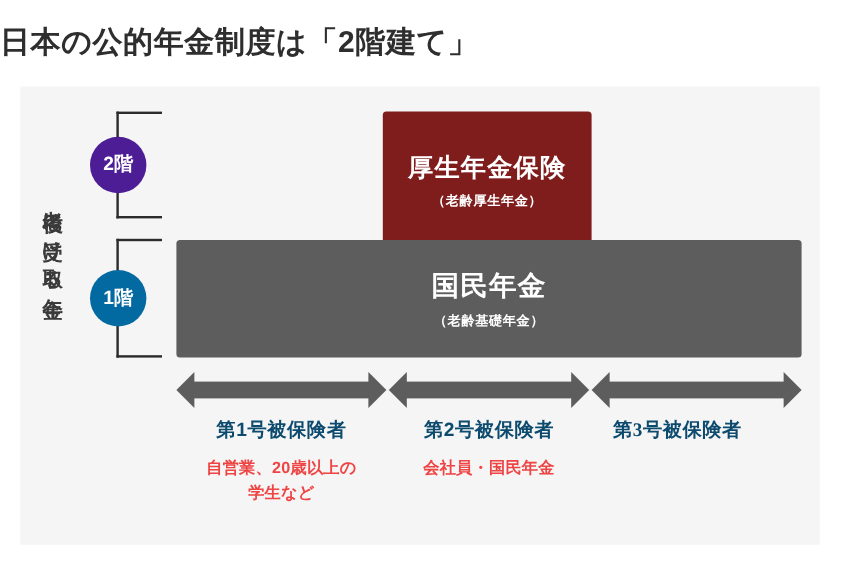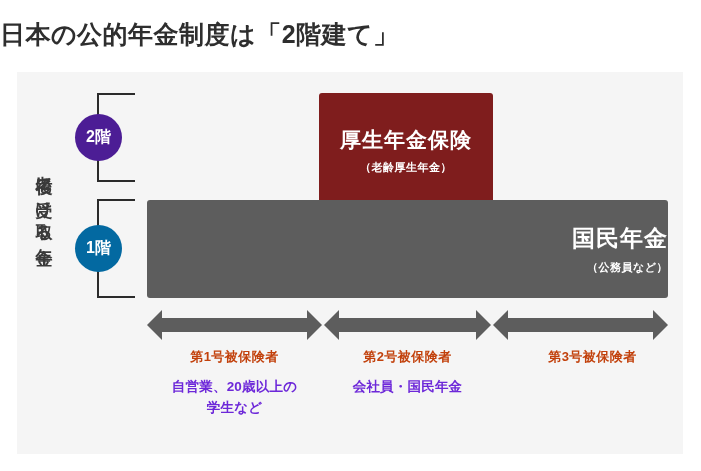--- a/index.html
+++ b/index.html
@@ -123,21 +123,20 @@
     width: 174px;
     height: 114px;
     background: #7f1d1d;
   }
   .box-kokumin {
     left: 147px;
     top: 200px;
     width: 521px;
     height: 98px;
     background: #5d5d5d;
-    align-items: flex-end;
   }
   .tier-main {
     font-size: 21px;
     font-weight: bold;
     letter-spacing: 1px;
     white-space: nowrap;
   }
   .box-kokumin .tier-main {
     font-size: 23px;
   }
@@ -184,37 +183,37 @@
   .seg-2 { left: 324px; width: 167px; }
   .seg-3 { left: 493px; width: 175px; }
 
   
   .col-label {
     position: absolute;
     top: 348px;
     text-align: center;
   }
   .col-title {
-    font-size: 13px;
-    font-weight: bold;
-    color: #c2410c;
+    font-size: 16px;
+    font-weight: bold;
+    color: #0c4a6e;
     letter-spacing: 0.5px;
     white-space: nowrap;
   }
   .col-sub {
     margin-top: 11px;
     font-size: 13.5px;
     font-weight: bold;
-    color: #6d28d9;
+    color: #ef4444;
     line-height: 1.55;
     letter-spacing: 0.2px;
   }
   .lab-1 { left: 147px; width: 175px; }
   .lab-2 { left: 324px; width: 167px; }
-  .lab-3 { left: 505px; width: 175px; }
+  .lab-3 { left: 477px; width: 175px; font-family: Liberation Serif, serif; }
 </style>
 </head>
 <body>
 
 <div class="title">日本の公的年金制度は「2階建て」</div>
 
 <div class="panel"></div>
 
 <div class="vlabel">老後に受け取る年金</div>
 
@@ -224,21 +223,21 @@
 <div class="badge badge-2">2階</div>
 <div class="badge badge-1">1階</div>
 
 <div class="tier-box box-kosei">
   <div class="tier-main">厚生年金保険</div>
   <div class="tier-sub">（老齢厚生年金）</div>
 </div>
 
 <div class="tier-box box-kokumin">
   <div class="tier-main">国民年金</div>
-  <div class="tier-sub">（公務員など）</div>
+  <div class="tier-sub">（老齢基礎年金）</div>
 </div>
 
 <div class="arrow-seg seg-1">
   <div class="head head-left"></div>
   <div class="shaft"></div>
   <div class="head head-right"></div>
 </div>
 <div class="arrow-seg seg-2">
   <div class="head head-left"></div>
   <div class="shaft"></div>

